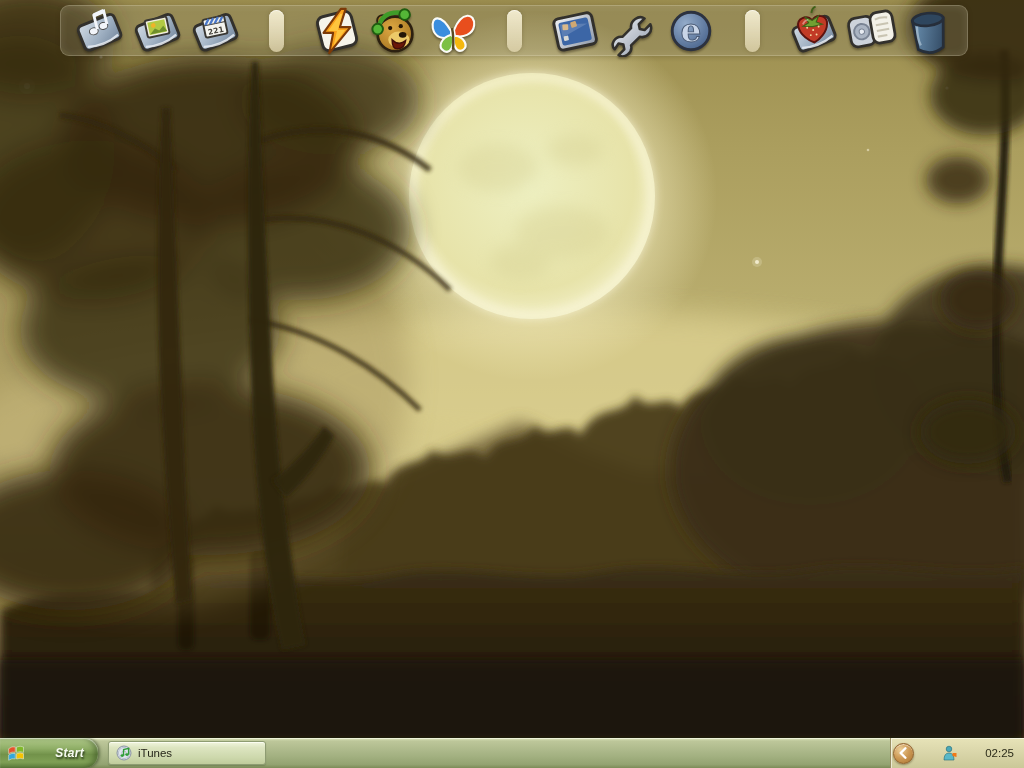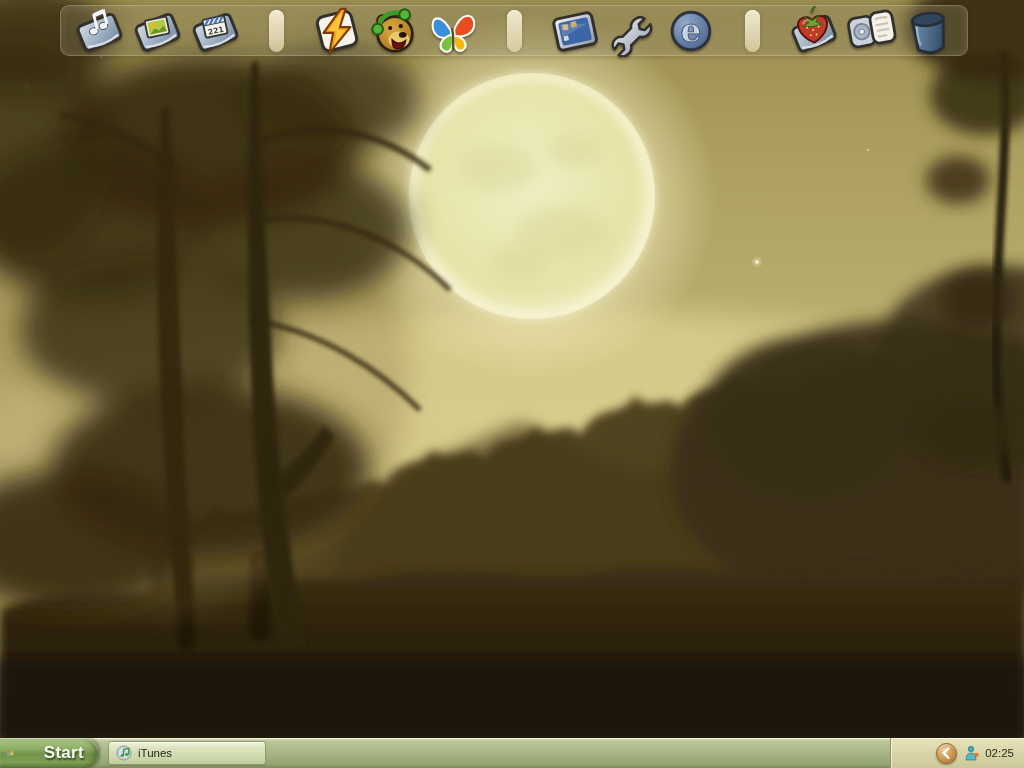--- a/index.html
+++ b/index.html
@@ -39,37 +39,37 @@
     box-shadow:inset 0 1px 0 #eef2d8;
   }
   .start-button {
     position:absolute; left:0; top:0; height:30px; width:98px;
     border:none; border-radius:0 14px 14px 0; cursor:pointer;
     background:linear-gradient(180deg,#b2cb8c 0%,#8fae66 35%,#72924a 55%,#7fa055 80%,#62823f 100%);
     box-shadow:inset 0 1px 1px rgba(255,255,255,.55), inset -4px 0 5px rgba(25,45,12,.35), 2px 0 3px rgba(25,40,12,.45);
     display:flex; align-items:center; gap:6px; padding:0 14px 0 7px; box-sizing:border-box;
   }
   .start-label {
-    color:#f6faf0; font-size:17px; font-weight:bold; 
+    color:#f6faf0; font-size:12px; font-weight:bold; font-style:italic;
     text-shadow:1px 2px 2px rgba(15,25,8,.7); letter-spacing:.3px;margin-left:24px;
   }
   .task-buttons { position:absolute; left:108px; top:3px; display:flex; gap:4px; }
   .task-button {
     width:158px; height:24px; border:1px solid #8e9c72; border-radius:3px; cursor:pointer;
     background:linear-gradient(180deg,#f1f5de 0%,#dde5c1 25%,#cdd8ac 70%,#c0cc9c 100%);
     box-shadow:inset 0 1px 0 #fbfdf2, 0 1px 1px rgba(60,70,40,.25);
     display:flex; align-items:center; gap:6px; padding:0 7px; box-sizing:border-box;
   }
   .tb-label { font-size:11.5px; color:#26261a; white-space:nowrap; }
   .tray {
     position:absolute; right:0; top:0; height:30px; width:134px;
     background:linear-gradient(180deg,#e7e3b8 0%,#dcd8ac 40%,#cbc898 100%);
     border-left:1px solid #998f64;
     box-shadow:inset 1px 1px 0 rgba(255,255,250,.6);
-    display:flex; align-items:center; justify-content:flex-end;
+    display:flex; align-items:center; justify-content:space-between;
     gap:5px; padding:0 10px 0 2px; box-sizing:border-box;
   }
   .tray-chevron {
     width:21px; height:21px; border-radius:50%; cursor:pointer; flex:0 0 auto;
     border:1px solid #8f5f2a; padding:0;
     background:radial-gradient(circle at 35% 30%, #eccf9a 0%, #cf9c58 45%, #a9722e 100%);
     box-shadow:0 1px 2px rgba(60,40,10,.45), inset 0 1px 0 rgba(255,255,255,.5);
     display:flex; align-items:center; justify-content:center;
   }
   .tray-icon { width:18px; height:18px; display:flex; align-items:center; justify-content:center; cursor:pointer; background:none; border:none; padding:0; }

